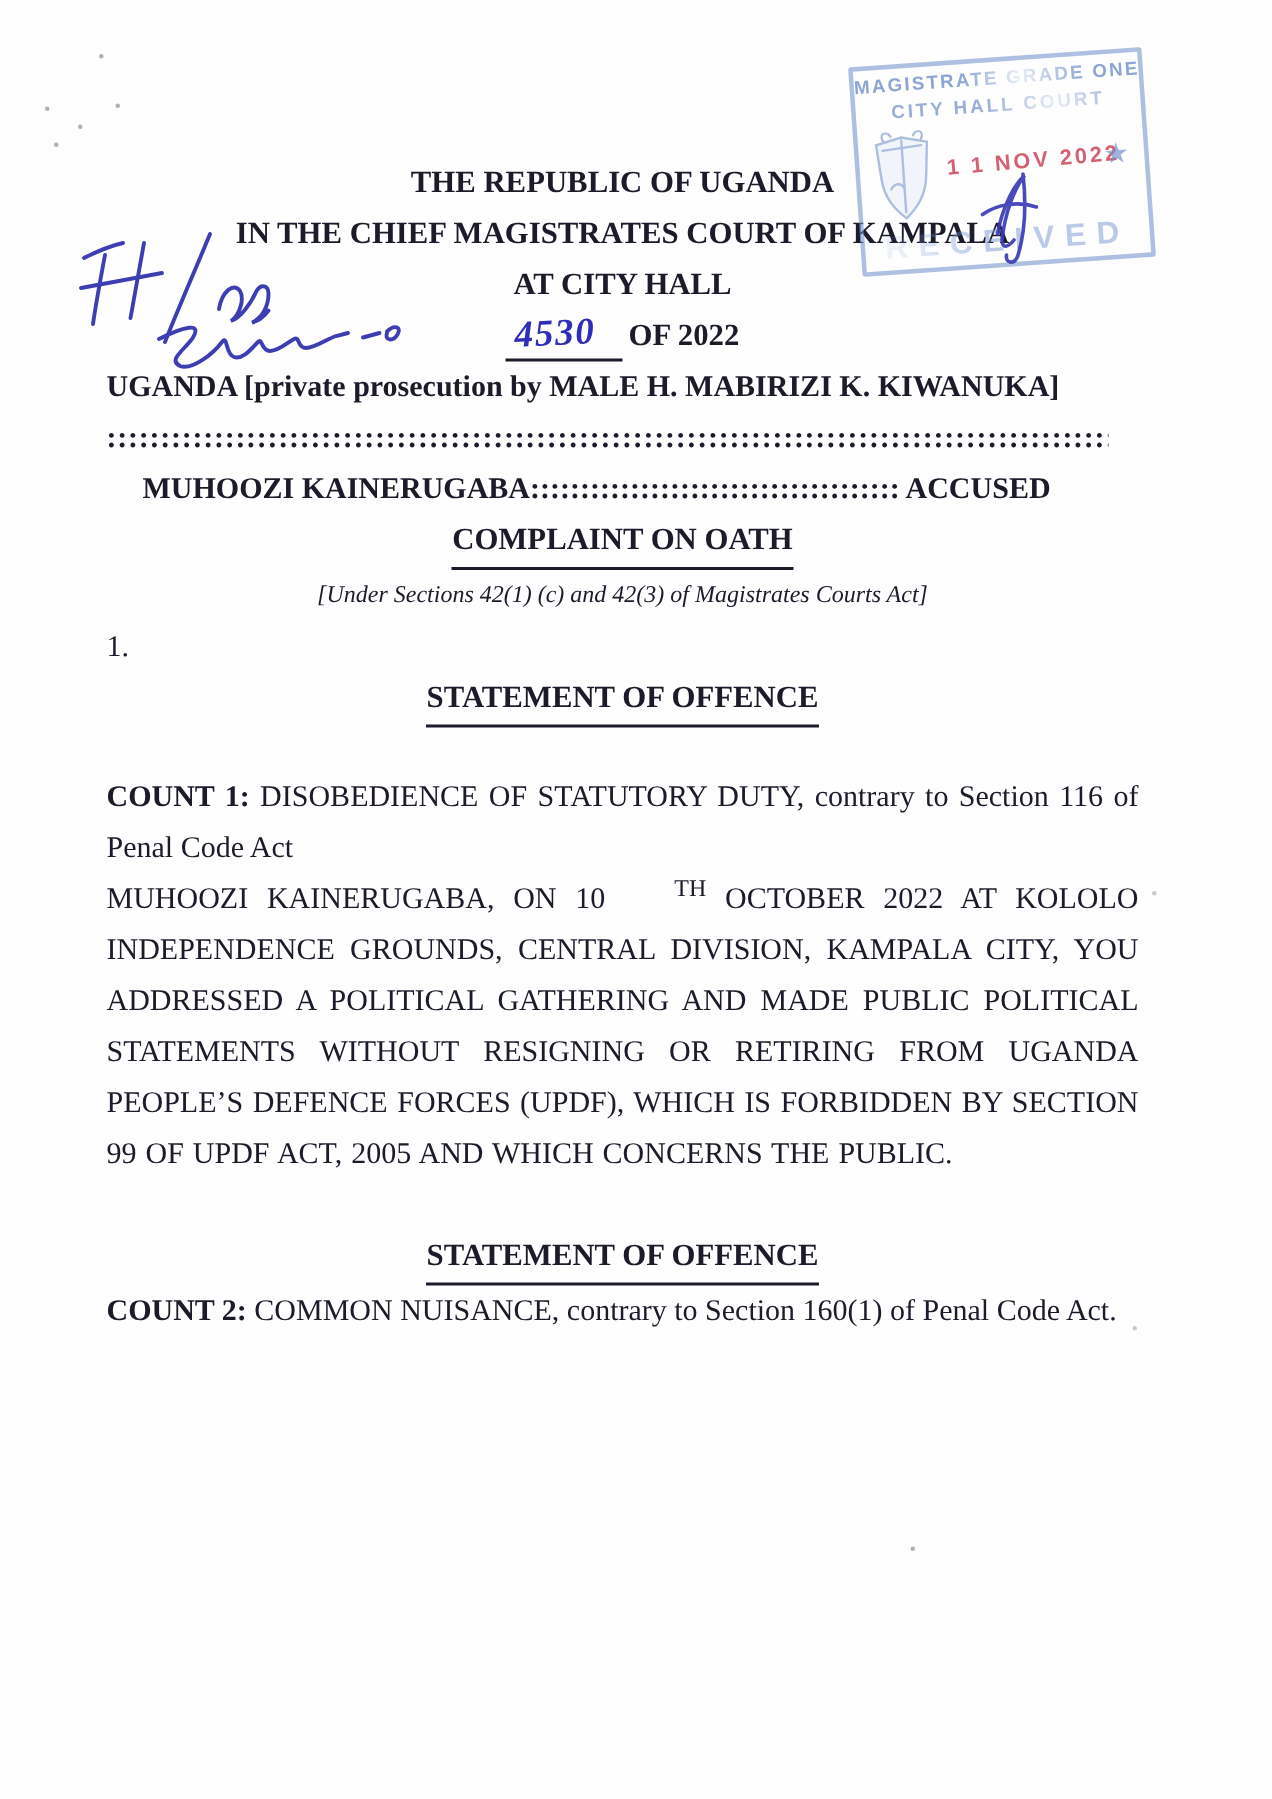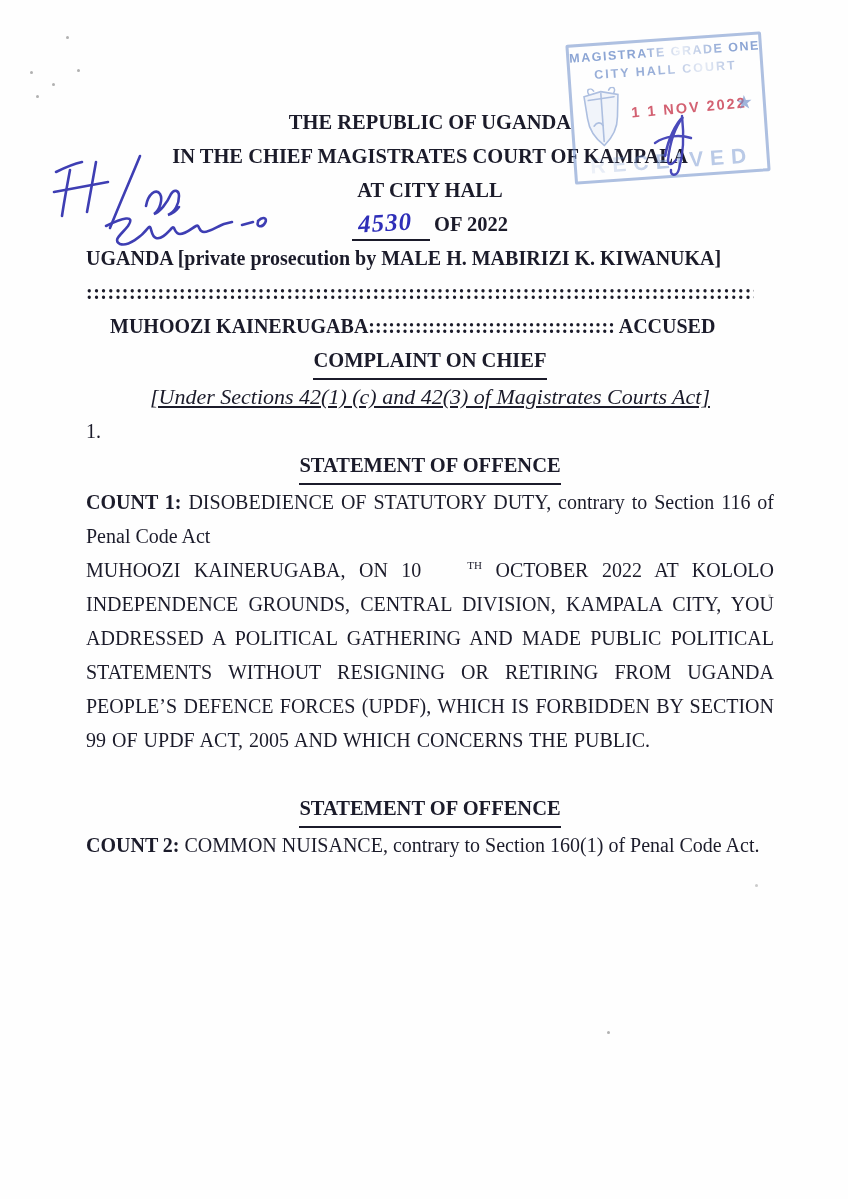--- a/index.html
+++ b/index.html
@@ -1,45 +1,45 @@
 <!DOCTYPE html>
 <html><head>
 <meta charset="utf-8">
 <style>
   * { margin: 0; padding: 0; box-sizing: border-box; }
   html, body { width: 848px; height: 1199px; background: #fefefe; overflow: hidden; }
   body { font-family: "Liberation Serif", serif; color: #1b1b2a; position: relative; }
 
-  .doc { position: absolute; left: 86px; top: 105px; width: 688px; }
+  .doc { position: absolute; left: 71px; top: 105px; width: 688px; }
   .line { line-height: 34px; font-size: 20px; }
   .c { text-align: center; }
   .b { font-weight: bold; }
   .hdr { font-size: 20.5px; font-weight: bold; }
 
   .case-line { display: flex; justify-content: center; align-items: flex-end; }
   .case-blank { display: inline-block; width: 78px; border-bottom: 2.5px solid #1b1b2a; position: relative; height: 30px; }
   .case-number { position: absolute; left: 6px; bottom: -1px; color: #2e2eb8; font-size: 25px; font-style: italic; font-weight: bold; transform: rotate(-3deg); letter-spacing: 1px; white-space: nowrap; }
 
   .dots-row { display: flex; align-items: baseline; padding-right: 20px; }
   .dots-fill { flex: 1 1 auto; overflow: hidden; white-space: nowrap; font-weight: bold; letter-spacing: 0.5px; }
   .dots-label { flex: 0 0 auto; font-weight: bold; }
 
   .accused-line { white-space: nowrap; overflow: hidden; margin-left: 24px; }
 
   .u { border-bottom: 2px solid #1b1b2a; padding-bottom: 1px; }
   .uwrap { display: inline-block; }
 
-  .subtitle { font-style: italic; font-size: 22px; text-decoration: underline; }
+  .subtitle { font-style: italic; font-size: 16px; }
 
   .item { display: flex; }
   .item-num { flex: 0 0 auto; margin-right: 13px; }
 
-  .para { text-align: justify; }
+  .para { text-align: justify; margin-top: 29px; }
   .caps-para { text-align: justify; word-spacing: 1px; }
-  sup { font-size: 11px; vertical-align: super; line-height: 0; margin-left: 46px; }
+  sup { font-size: 16px; vertical-align: super; line-height: 0; margin-left: 46px; }
 
   .gap-before { margin-top: 34px; }
 
   
   .stamp { position: absolute; left: 570px; top: 38px; width: 196px; height: 140px;
            transform: rotate(-4deg); border: 3px solid rgba(108, 140, 200, 0.55);
            border-radius: 2px; pointer-events: none; }
   .stamp-line1 { position: absolute; top: 4px; width: 100%; text-align: center;
                  font-family: "Liberation Sans", sans-serif; font-size: 12.5px; font-weight: bold;
                  letter-spacing: 1.5px; color: rgba(108, 140, 200, 0.78); white-space: nowrap;
@@ -95,21 +95,21 @@
   <div class="line dots-row">
     <span class="dots-fill">::::::::::::::::::::::::::::::::::::::::::::::::::::::::::::::::::::::::::::::::::::::::::::::::::::</span>
   </div>
 
 
   <div class="line b accused-line">
     <span>MUHOOZI KAINERUGABA</span><span>:::::::::::::::::::::::::::::::::::::</span><span> ACCUSED</span>
   </div>
 
   <div class="line c">
-    <span class="uwrap hdr u">COMPLAINT ON CHIEF</span>
+    <span class="uwrap hdr u">COMPLAINT ON OATH</span>
   </div>
 
   <div class="line c subtitle">[Under Sections 42(1) (c) and 42(3) of Magistrates Courts Act]</div>
 
   <div class="line item">
     <span class="item-num">1.</span>
   </div>
 
   <div class="line c">
     <span class="uwrap hdr u">STATEMENT OF OFFENCE</span>

